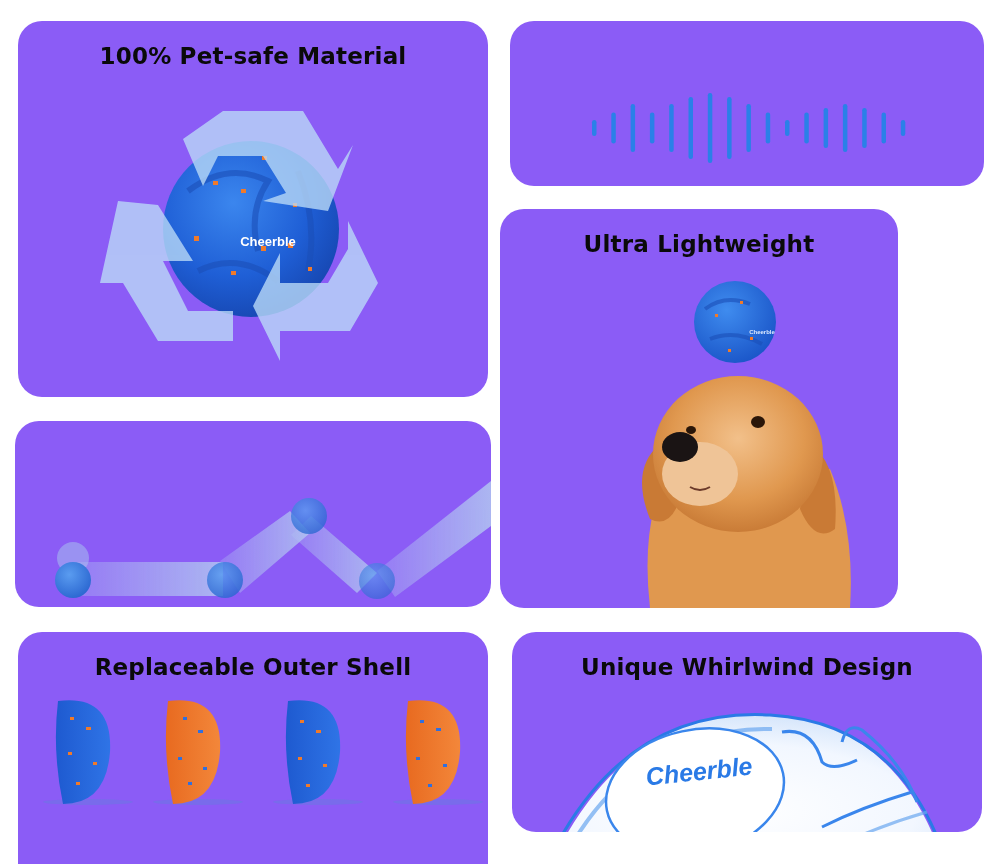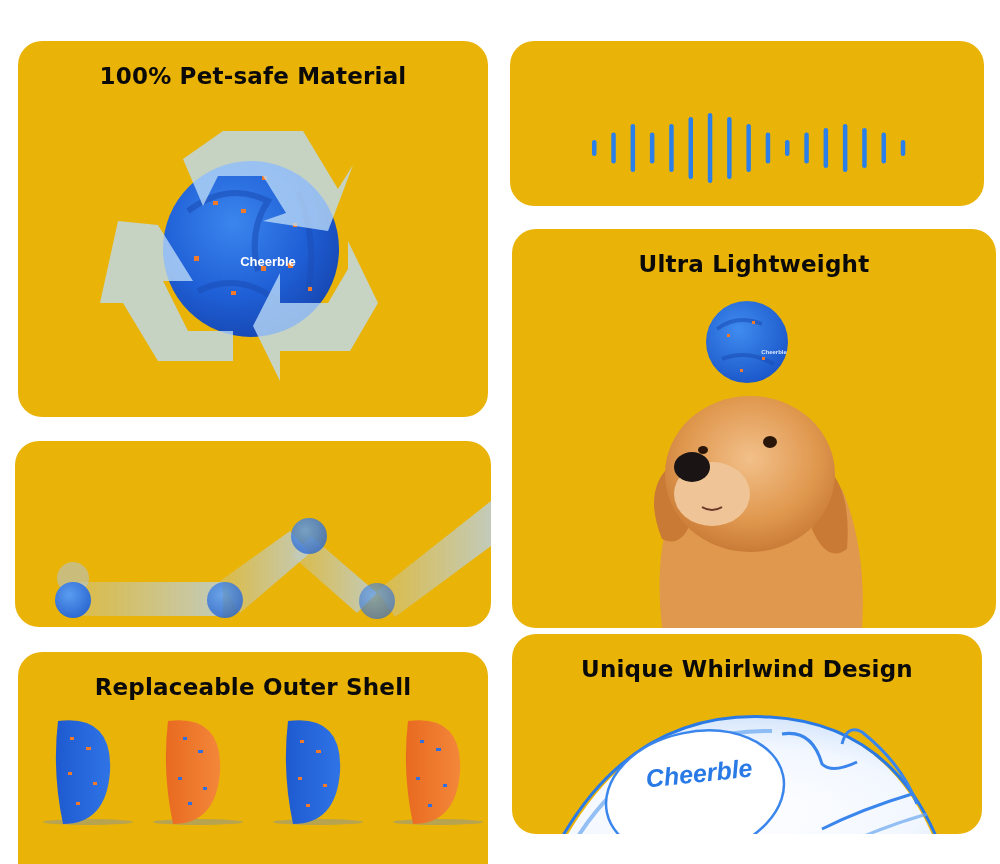--- a/index.html
+++ b/index.html
@@ -1,19 +1,19 @@
 <!DOCTYPE html>
 <html><head>
 <meta charset="utf-8">
 <style>
   * { box-sizing: border-box; margin: 0; padding: 0; }
   html, body { width: 1000px; height: 864px; background: #ffffff; overflow: hidden; }
   body { position: relative; font-family: "DejaVu Sans", "Liberation Sans", sans-serif; }
   .card {
-    position: absolute; background: #eab308; border-radius: 24px; overflow: hidden; margin-top: 20px;
+    position: absolute; background: #8b5cf6; border-radius: 24px; overflow: hidden;
   }
   .card-title {
     position: absolute; left: 0; right: 0; text-align: center;
     font-family: "DejaVu Sans", sans-serif; font-weight: bold; font-size: 23px;
     color: #0a0a0a; letter-spacing: 0.2px; white-space: nowrap;
   }
   svg { position: absolute; left: 0; top: 0; }
   .brand { font-family: "Liberation Sans", sans-serif; font-weight: bold; }
 </style>
 </head>
@@ -98,21 +98,21 @@
       <polygon points="362,150 476,60 476,105 380,176"></polygon>
     </g>
     <circle cx="58" cy="137" r="16" fill="#a9c8ee" opacity="0.5"></circle>
     <circle cx="58" cy="159" r="18" fill="url(#mballG)"></circle>
     <circle cx="210" cy="159" r="18" fill="url(#mballG)" opacity="0.85"></circle>
     <circle cx="294" cy="95" r="18" fill="url(#mballG)" opacity="0.8"></circle>
     <circle cx="362" cy="160" r="18" fill="url(#mballG)" opacity="0.65"></circle>
   </svg>
 </div>
 
-<div class="card" style="left:512px; top:209px; width:484px; height:399px;">
+<div class="card" style="left:500px; top:209px; width:398px; height:399px;">
   <div class="card-title" style="top:22px;">Ultra Lightweight</div>
   <svg width="470" height="399">
     <defs>
       <radialGradient id="lballG" cx="40%" cy="35%" r="70%">
         <stop offset="0%" stop-color="#3f8cef"></stop>
         <stop offset="100%" stop-color="#1a55c8"></stop>
       </radialGradient>
       <radialGradient id="furG" cx="50%" cy="40%" r="65%">
         <stop offset="0%" stop-color="#f2c08a"></stop>
         <stop offset="60%" stop-color="#e0984f"></stop>
@@ -206,21 +206,21 @@
           <rect x="402" y="88" width="4" height="3"></rect>
           <rect x="418" y="96" width="5" height="3"></rect>
           <rect x="398" y="125" width="4" height="3"></rect>
           <rect x="425" y="132" width="4" height="3"></rect>
           <rect x="410" y="152" width="4" height="3"></rect>
         </g>
     </g>
   </svg>
 </div>
 
-<div class="card" style="left:512px; top:614px; width:470px; height:200px;">
+<div class="card" style="left:512px; top:632px; width:470px; height:200px;">
   <div class="card-title" style="top:22px;">Unique Whirlwind Design</div>
   <svg width="470" height="200">
     <defs>
       <radialGradient id="wG" cx="45%" cy="70%" r="70%">
         <stop offset="0%" stop-color="#ffffff"></stop>
         <stop offset="70%" stop-color="#f2f7ff"></stop>
         <stop offset="100%" stop-color="#d6e6fb"></stop>
       </radialGradient>
     </defs>
     <path d="M45 220 Q120 75 258 83 Q380 90 428 220 Z" fill="url(#wG)"></path>

